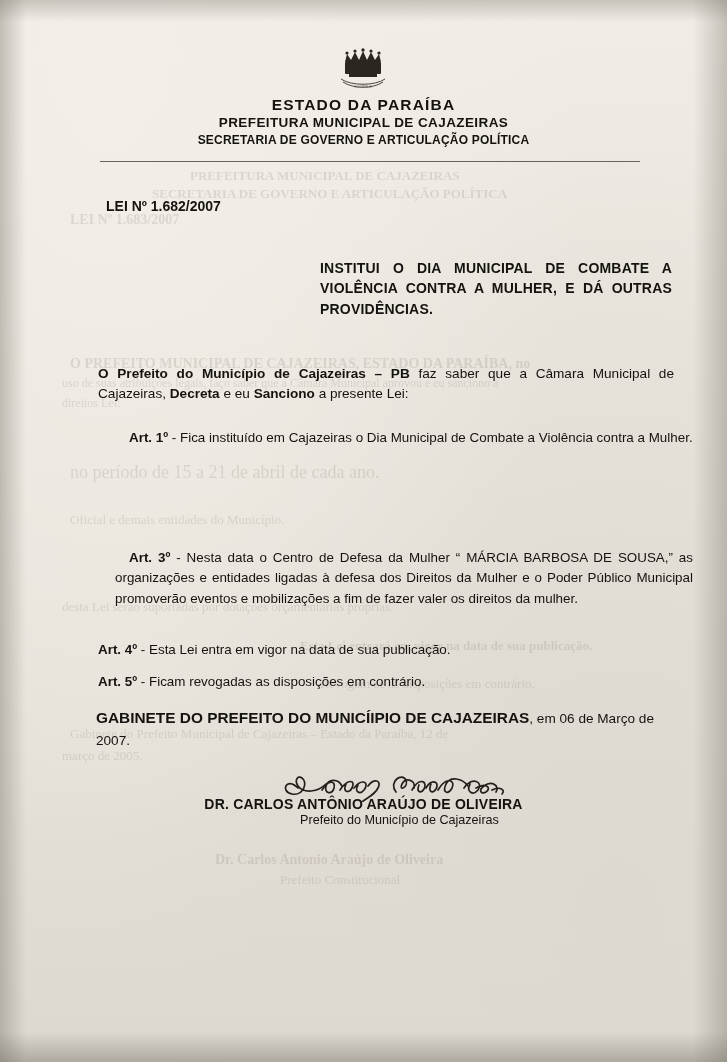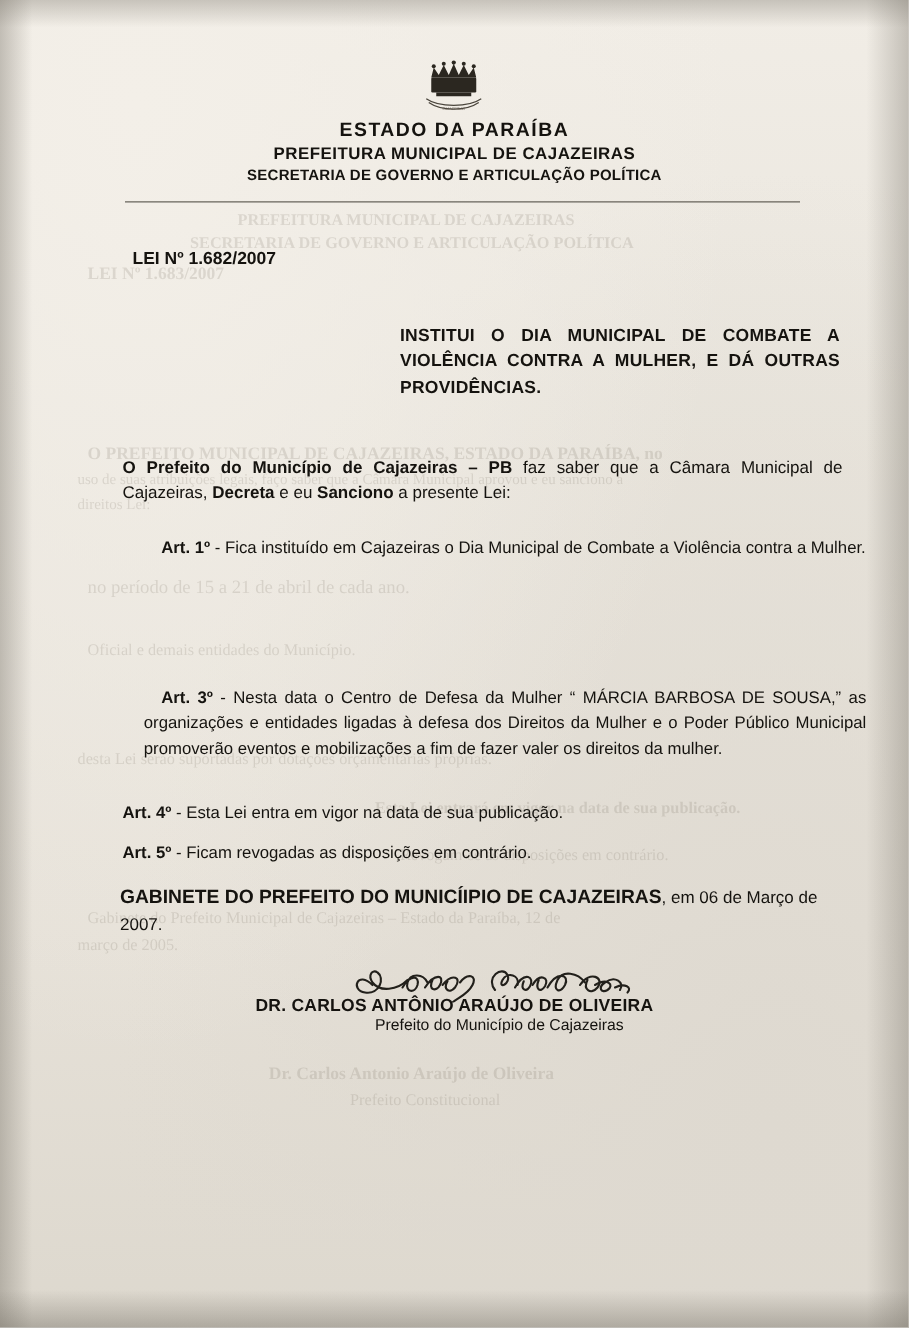--- a/index.html
+++ b/index.html
@@ -183,21 +183,21 @@
 
 <div class="page">
 
   <div class="ghost" id="ghost-layer">
       <div style="left: 190px; top: 168px; font-size: 13px; font-weight: bold;">PREFEITURA MUNICIPAL DE CAJAZEIRAS</div>
       <div style="left: 152px; top: 186px; font-size: 13px; font-weight: bold;">SECRETARIA DE GOVERNO E ARTICULAÇÃO POLÍTICA</div>
       <div style="left: 70px; top: 212px; font-size: 14px; font-weight: bold;">LEI Nº 1.683/2007</div>
       <div style="left: 70px; top: 356px; font-size: 14px; font-weight: bold;">O PREFEITO MUNICIPAL DE CAJAZEIRAS, ESTADO DA PARAÍBA, no</div>
       <div style="left: 62px; top: 376px; font-size: 12px; font-weight: normal;">uso de suas atribuições legais, faço saber que a Câmara Municipal aprovou e eu sanciono a</div>
       <div style="left: 62px; top: 396px; font-size: 12px; font-weight: normal;">direitos Lei:</div>
-      <div style="left: 70px; top: 462px; font-size: 15px; font-weight: normal;">no período de 15 a 21 de abril de cada ano.</div>
+      <div style="left: 70px; top: 462px; font-size: 18px; font-weight: normal;">no período de 15 a 21 de abril de cada ano.</div>
       <div style="left: 70px; top: 512px; font-size: 13px; font-weight: normal;">Oficial e demais entidades do Município.</div>
       <div style="left: 62px; top: 599px; font-size: 13px; font-weight: normal;">desta Lei serão suportadas por dotações orçamentárias próprias.</div>
       <div style="left: 300px; top: 638px; font-size: 13px; font-weight: bold;">Esta Lei entrará em vigor na data de sua publicação.</div>
       <div style="left: 320px; top: 676px; font-size: 13px; font-weight: normal;">Revogam-se as disposições em contrário.</div>
       <div style="left: 70px; top: 726px; font-size: 13px; font-weight: normal;">Gabinete do Prefeito Municipal de Cajazeiras – Estado da Paraíba, 12 de</div>
       <div style="left: 62px; top: 748px; font-size: 13px; font-weight: normal;">março de 2005.</div>
       <div style="left: 215px; top: 852px; font-size: 14px; font-weight: bold;">Dr. Carlos Antonio Araújo de Oliveira</div>
       <div style="left: 280px; top: 872px; font-size: 13px; font-weight: normal;">Prefeito Constitucional</div>
     </div>
 

